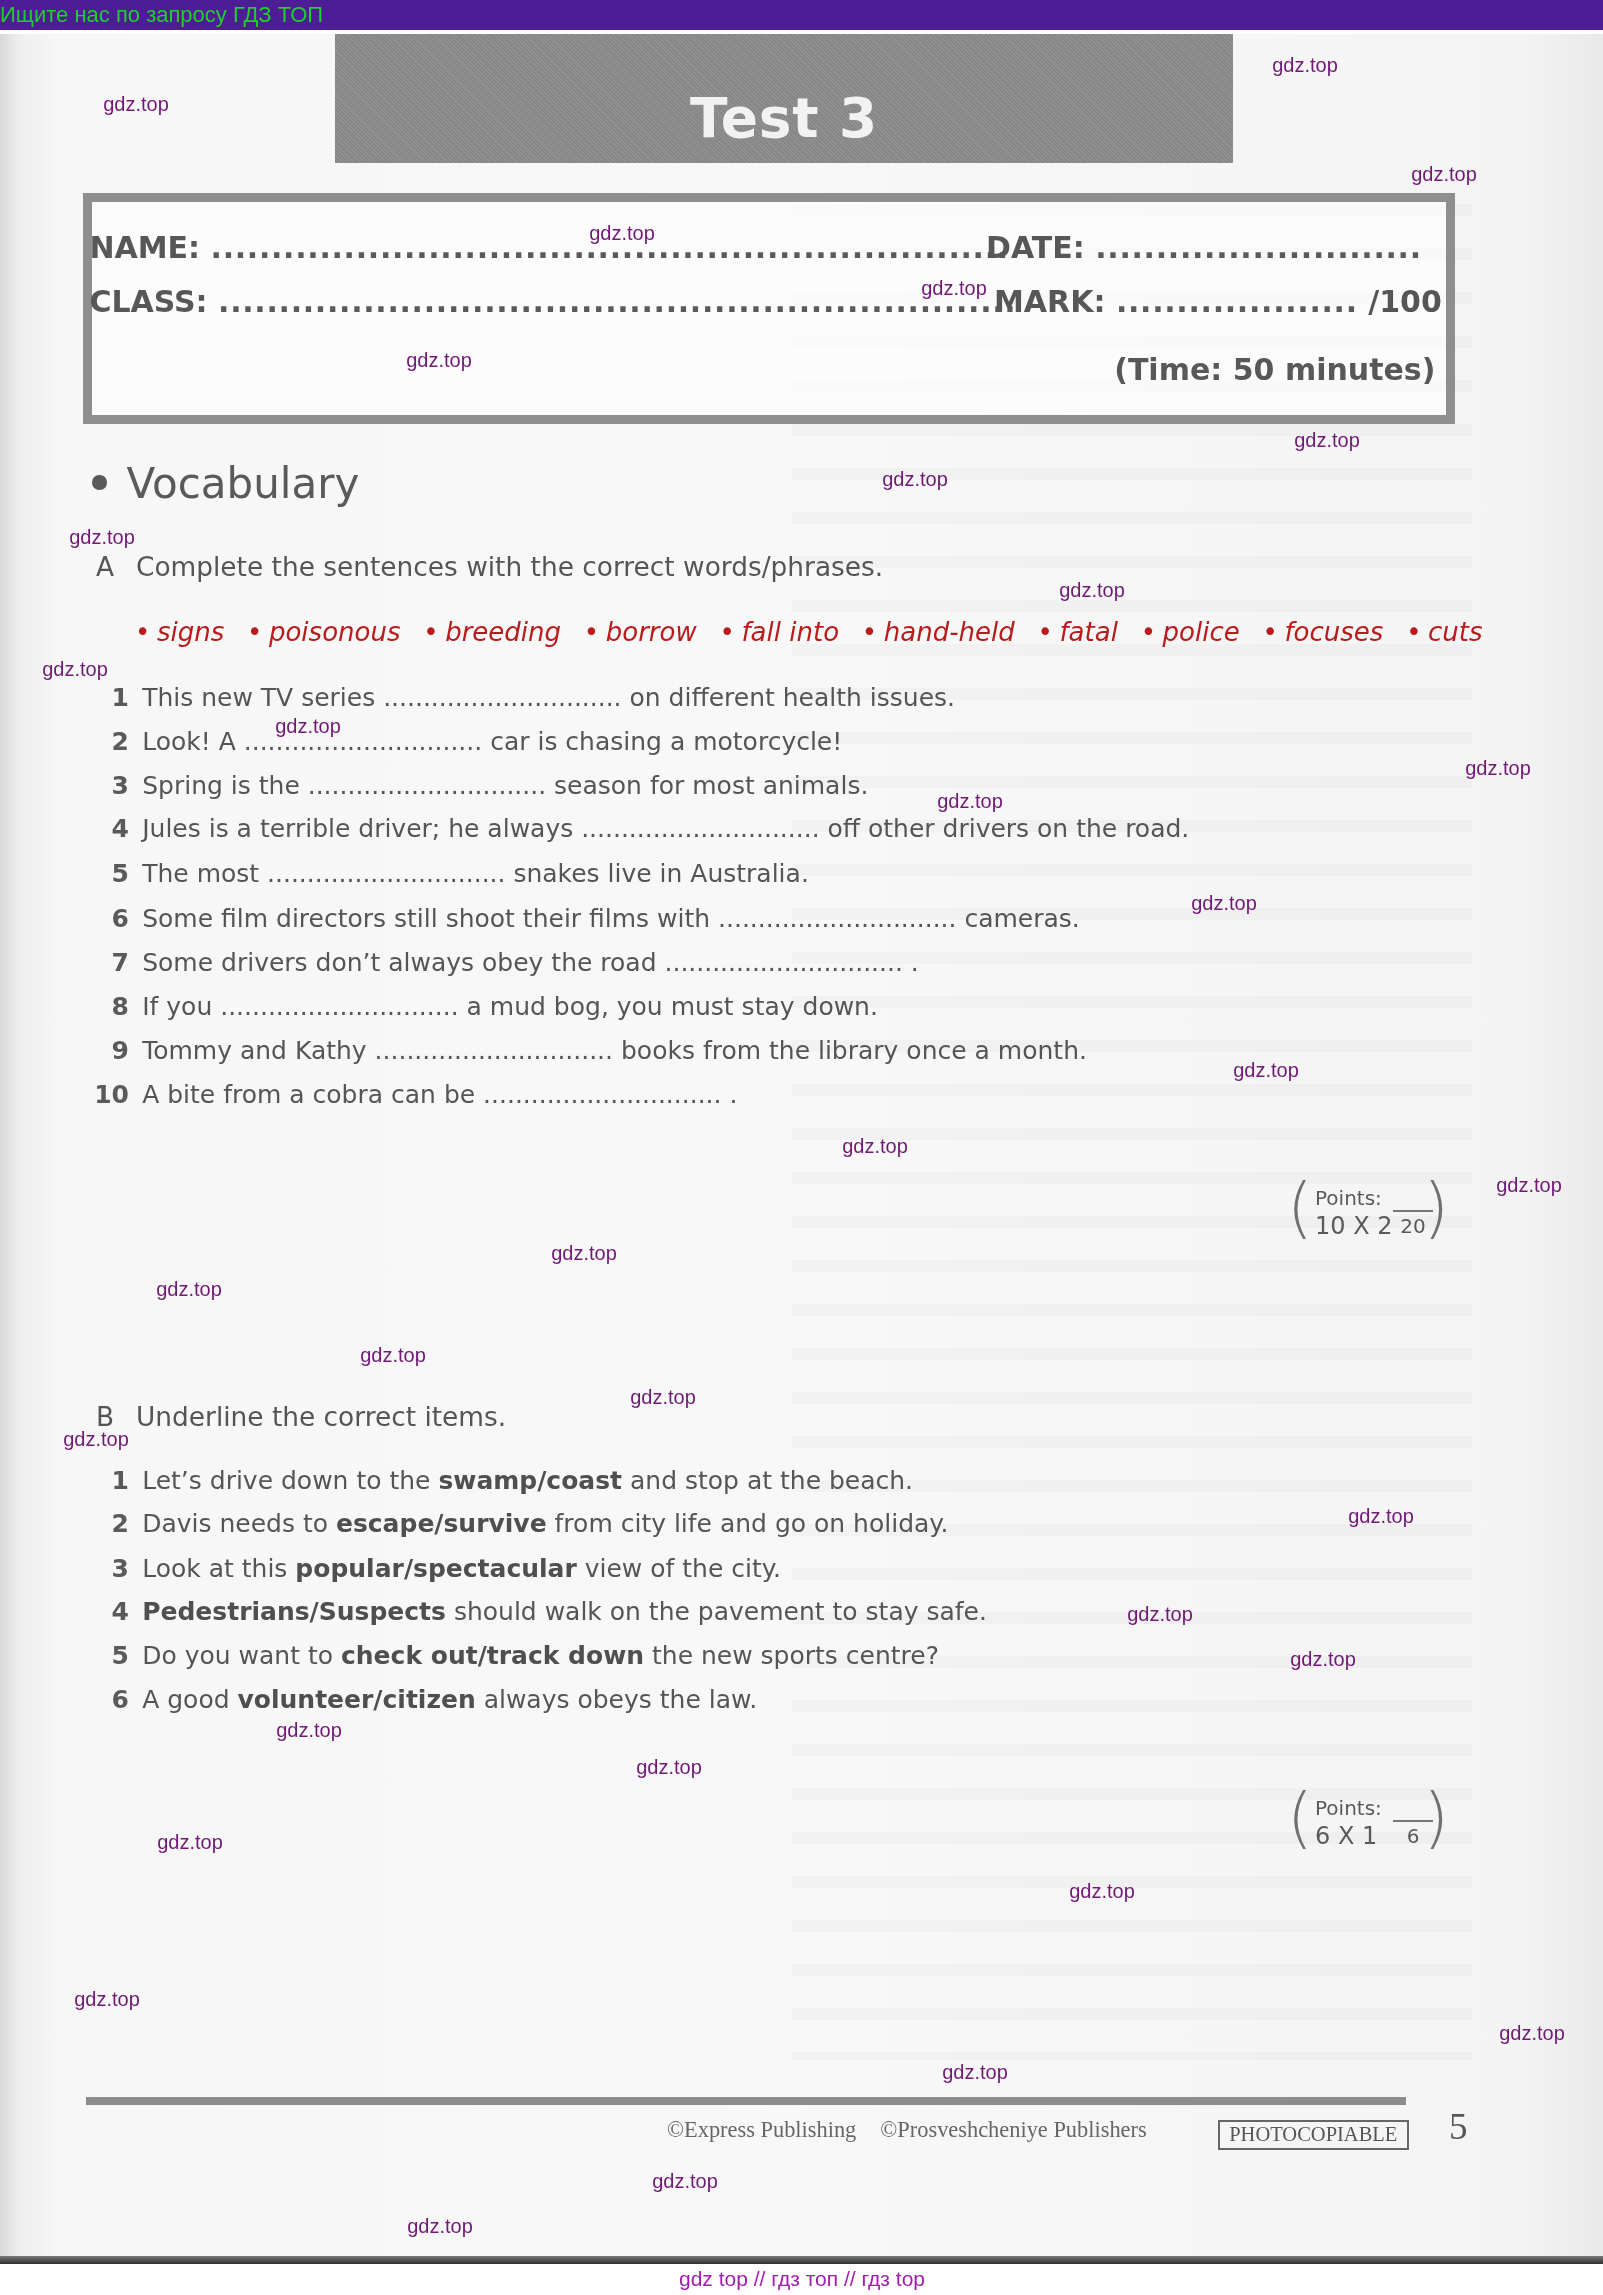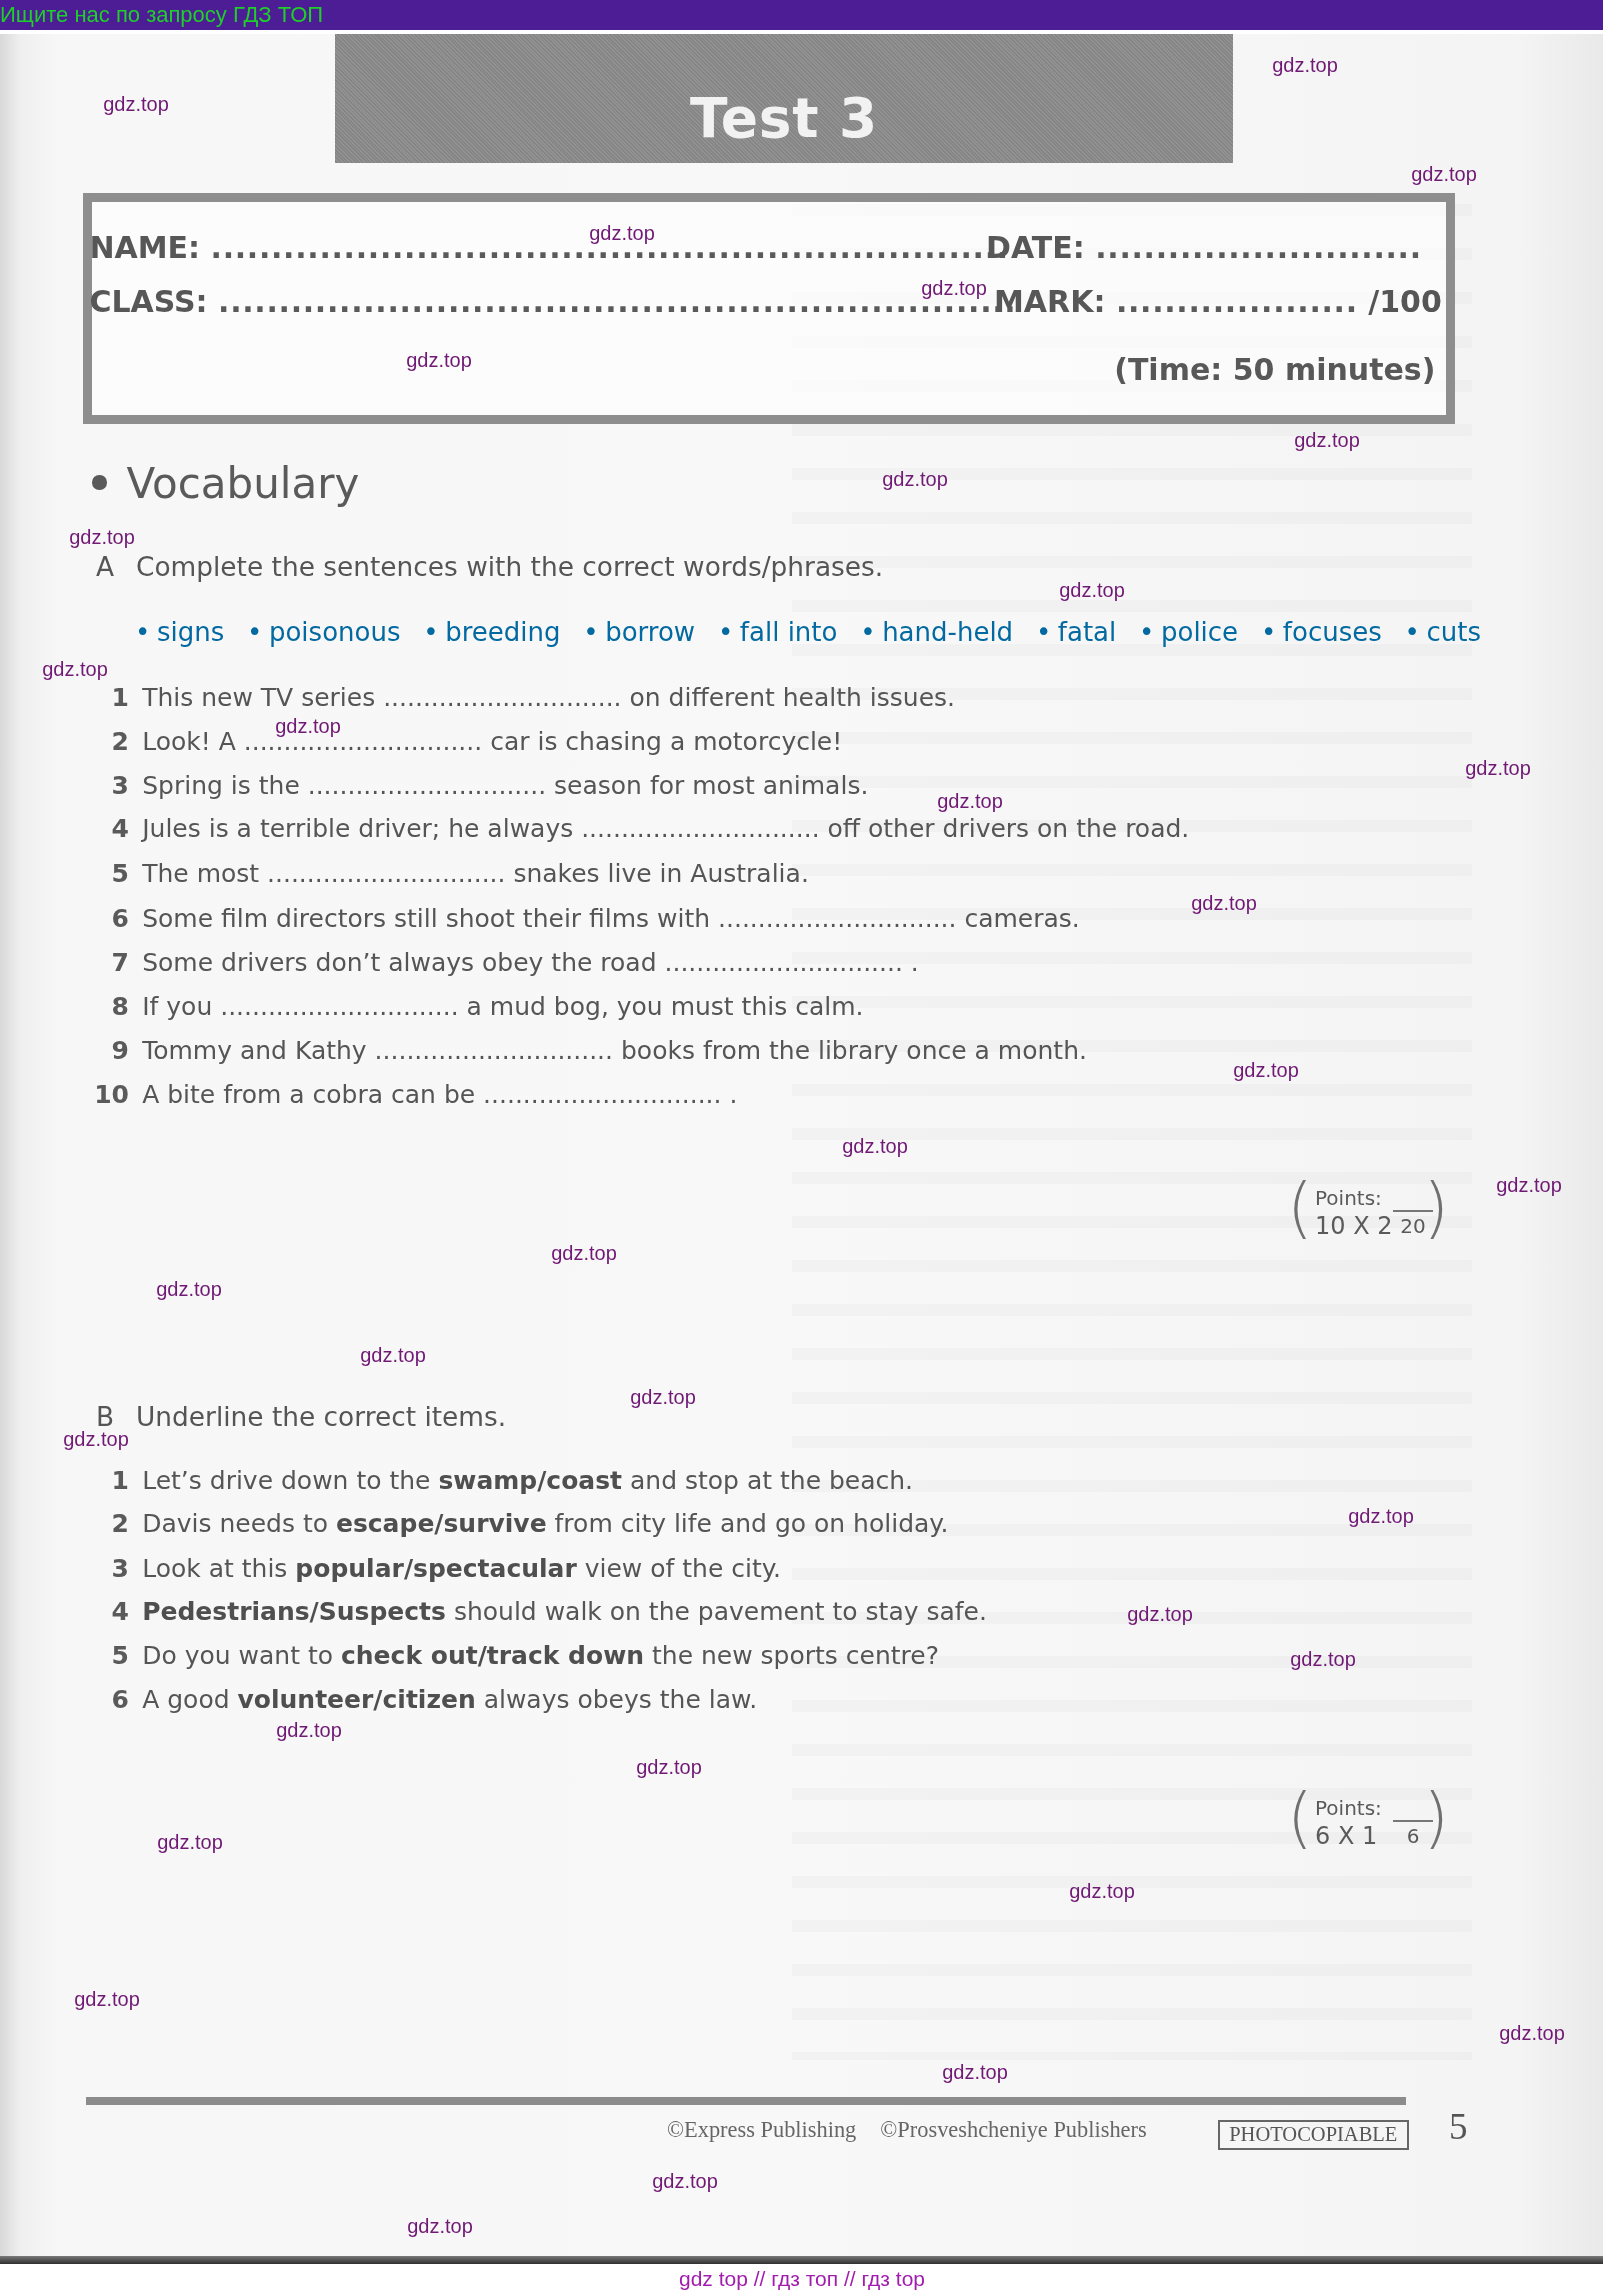--- a/index.html
+++ b/index.html
@@ -43,21 +43,21 @@
   .info-label { color: #575757; }
   .dots { color: #5a5a5a; letter-spacing: 0.7px; }
   .time-text { position: absolute; right: 10.6px; top: 150px; font-size: 30px; font-weight: bold; color: #585858; }
   .section-title {
     position: absolute; left: 92px; top: 459px; font-size: 42px; color: #5a5a5a;
     font-family: "DejaVu Sans", sans-serif;
   }
   .section-title .bullet { display: inline-block; width: 14.5px; height: 14.5px; border-radius: 50%; background: #5a5a5a; margin-right: 20px; vertical-align: middle; position: relative; top: -4px; }
   .task-heading { position: absolute; left: 96px; font-size: 26.4px; font-weight: normal; color: #555; white-space: nowrap; }
   .task-heading .letter { display: inline-block; width: 40px; }
-  .word-bank { position: absolute; left: 135px; top: 617px; font-size: 26px; color: #0369a1; white-space: nowrap; }
+  .word-bank { position: absolute; left: 135px; top: 617px; font-size: 26px; color: #b91c1c; white-space: nowrap; font-style: italic; }
   .word-bank .wb-item { margin-right: 14.5px; }
   .word-bank .wb-item::before { content: "\2022"; margin-right: 6.6px; }
   .item { position: absolute; left: 79px; font-size: 25px; color: #555; white-space: nowrap; }
   .item .num { display: inline-block; width: 50px; text-align: right; margin-right: 13.2px; font-weight: bold; color: #5a5a5a; }
   .item .em { font-weight: bold; color: #4f4f4f; }
   .points {
     position: absolute; width: 162px; height: 66px; color: #5a5a5a;
     font-family: "DejaVu Sans", sans-serif;
   }
   .points .paren { position: absolute; top: -6.6px; font-size: 66px; line-height: 73px; color: #707070; font-weight: 200; }
@@ -148,21 +148,21 @@
 <div class="item" style="top:859px;">
   <span class="num">5</span><span>The most</span> <span>..............................</span> <span>snakes live in Australia.</span>
 </div>
 <div class="item" style="top:904px;">
   <span class="num">6</span><span>Some film directors still shoot their films with</span> <span>..............................</span> <span>cameras.</span>
 </div>
 <div class="item" style="top:948px;">
   <span class="num">7</span><span>Some drivers don’t always obey the road</span> <span>..............................</span> <span>.</span>
 </div>
 <div class="item" style="top:992px;">
-  <span class="num">8</span><span>If you</span> <span>..............................</span> <span>a mud bog, you must this calm.</span>
+  <span class="num">8</span><span>If you</span> <span>..............................</span> <span>a mud bog, you must stay down.</span>
 </div>
 <div class="item" style="top:1036px;">
   <span class="num">9</span><span>Tommy and Kathy</span> <span>..............................</span> <span>books from the library once a month.</span>
 </div>
 <div class="item" style="top:1080px;">
   <span class="num">10</span><span>A bite from a cobra can be</span> <span>..............................</span> <span>.</span>
 </div>
 
 <div class="points" style="left:1287px; top:1178px;">
   <span class="paren l">(</span>

